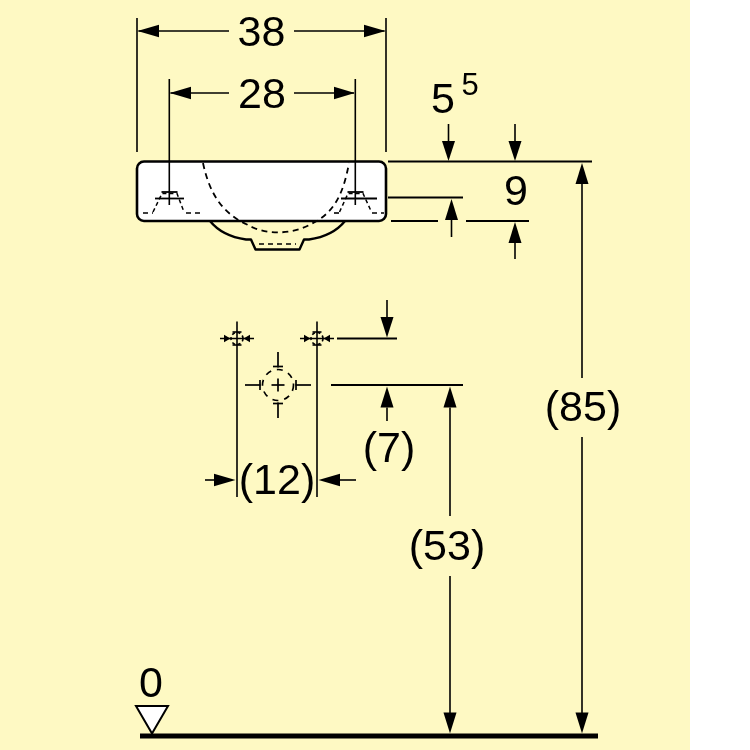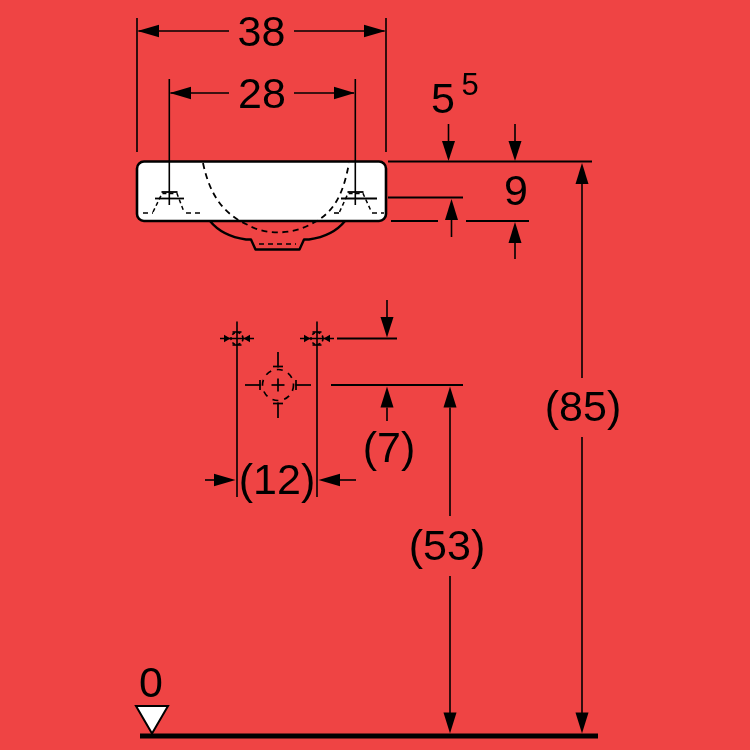--- a/index.html
+++ b/index.html
@@ -3,23 +3,23 @@
 <meta charset="utf-8">
 <style>
   html, body {
     margin: 0;
     padding: 0;
     background: #ffffff;
     font-family: "Liberation Sans", sans-serif;
   }
   .canvas {
     position: relative;
-    width: 750px;
+    width: 690px;
     height: 750px;
-    background: #ef4444;
+    background: #fef9c3;
     overflow: hidden;
   }
   svg { display: block; }
   .dim-text {
     font-family: "Liberation Sans", sans-serif;
     font-size: 43px;
     fill: #000000;
   }
   .dim-text-sup {
     font-family: "Liberation Sans", sans-serif;

